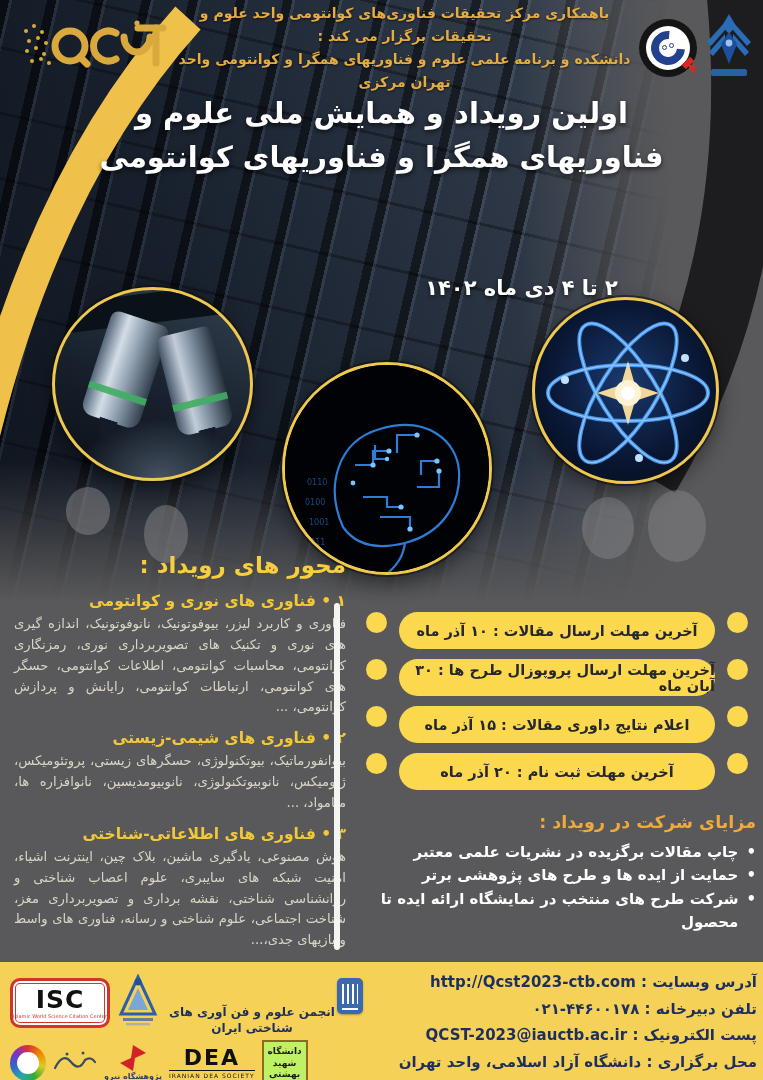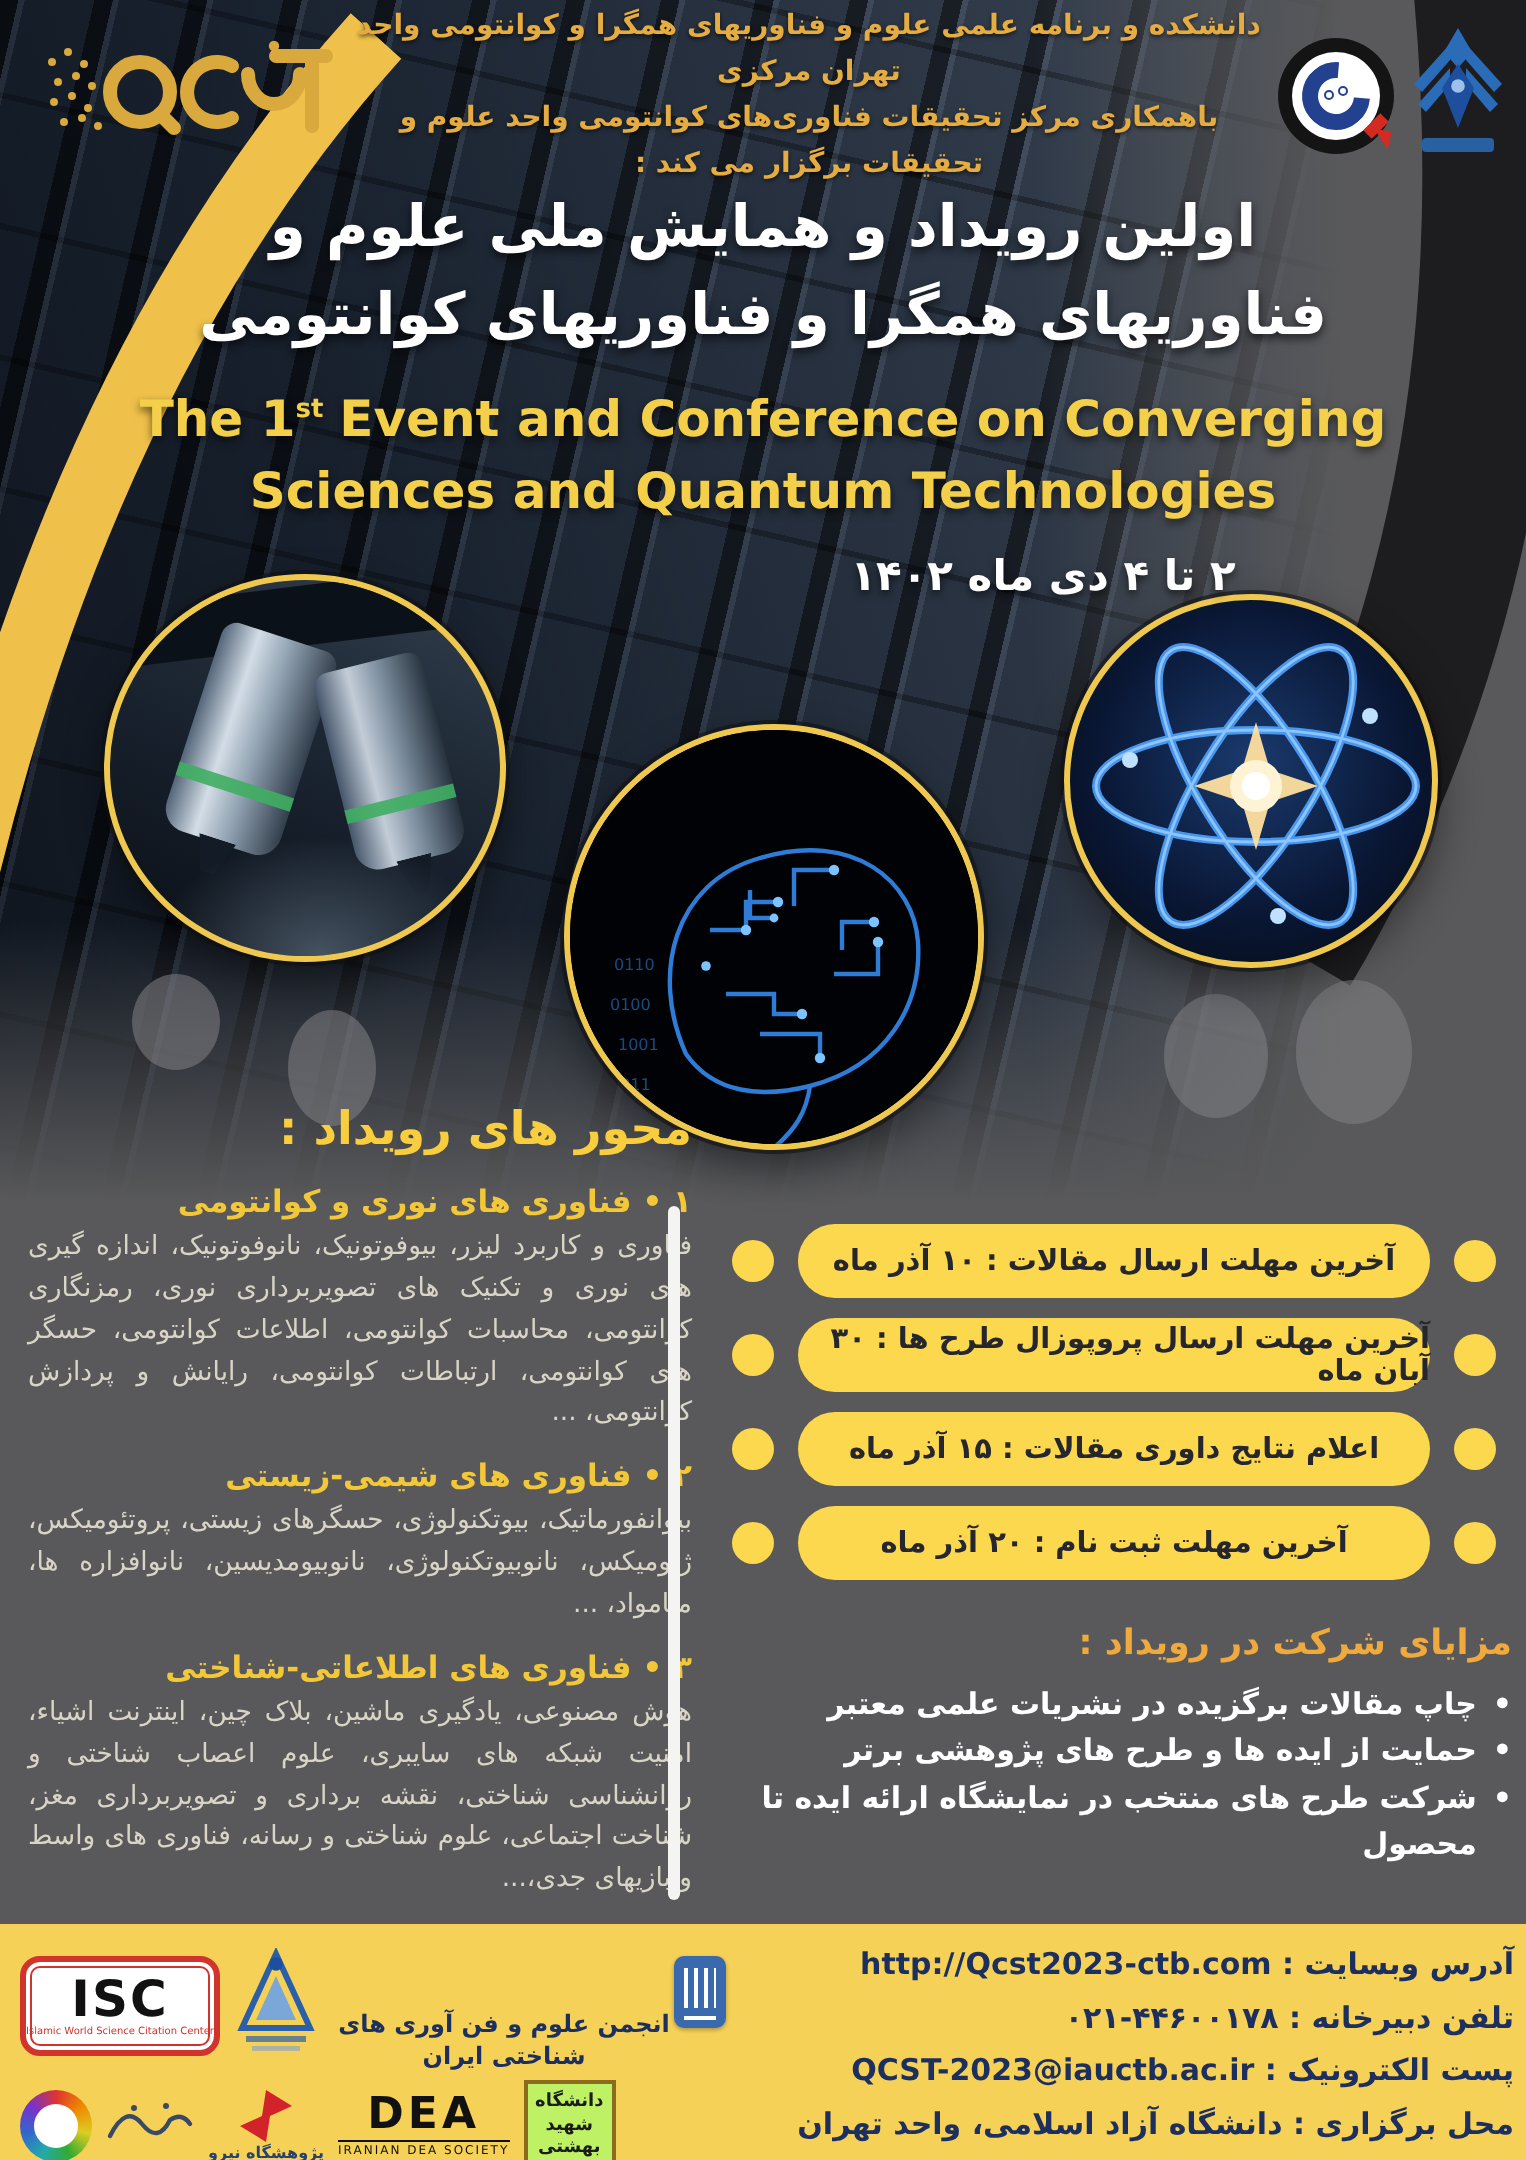--- a/index.html
+++ b/index.html
@@ -61,21 +61,21 @@
   .topics{position:absolute;left:14px;top:552px;width:332px;z-index:6;direction:rtl;text-align:right;}
   .topics-title{color:#f8ce3e;font-size:23px;font-weight:bold;margin-bottom:14px;}
   .sec{margin-bottom:11px;}
   .sec-head{color:#f2c838;font-size:15.5px;font-weight:bold;margin-bottom:4px;}
   .sec-sep::before{content:" \2022  ";}
   .sec-body{color:#d9d5c6;font-size:13.2px;line-height:1.58;text-align:justify;}
   .vbar{position:absolute;left:334px;top:603px;width:6px;height:347px;background:#f4f4f2;border-radius:3px;z-index:6;}
 
   
   .deadlines{position:absolute;left:366px;top:612px;width:382px;z-index:6;}
-  .dl-row{display:flex;align-items:center;gap:12px;margin-bottom:10px;}
+  .dl-row{display:flex;align-items:flex-start;gap:12px;margin-bottom:10px;}
   .dl-dot{width:21px;height:21px;border-radius:50%;background:#fbd84e;flex:0 0 auto;}
   .pill{flex:1;background:#fbd84e;border-radius:19px;height:37px;display:flex;align-items:center;justify-content:center;direction:rtl;color:#26262e;font-weight:bold;font-size:14.5px;}
 
   
   .benefits{position:absolute;left:366px;top:812px;width:390px;z-index:6;direction:rtl;text-align:right;}
   .benefits-title{color:#efa93d;font-size:17.5px;font-weight:bold;margin-bottom:9px;}
   .benefit{color:#fff;font-size:15px;font-weight:bold;line-height:1.55;display:flex;gap:8px;}
   .benefit::before{content:"\2022";color:#fff;}
 
   
@@ -140,22 +140,22 @@
           <line x1="60" y1="38" x2="67" y2="45"></line>
           <path d="M 96 14 A 15 15 0 1 0 96 40"></path>
           <path d="M 104 18 A 13 15 0 1 0 130 18"></path>
           <line x1="118" y1="9" x2="143" y2="9"></line>
           <line x1="136" y1="9" x2="136" y2="44"></line>
         </g>
         <circle cx="117" cy="4" r="2.6" fill="#d9a93e"></circle>
       </svg>
     </div>
     <div class="org-lines">
+      <div>باهمکاری مرکز تحقیقات فناوری‌های کوانتومی واحد علوم و تحقیقات برگزار می کند :</div>
       <div>دانشکده و برنامه علمی علوم و فناوریهای همگرا و کوانتومی واحد تهران مرکزی</div>
-      <div>باهمکاری مرکز تحقیقات فناوری‌های کوانتومی واحد علوم و تحقیقات برگزار می کند :</div>
     </div>
     <div class="hdr-logos">
       <div class="qc-round">
         <div class="w"></div>
           <div class="c"></div>
         <div class="m">
             <i class="i1"></i>
             <i class="i2"></i>
           </div>
         <div class="arrow"></div>
@@ -176,24 +176,20 @@
         </svg>
       </div>
     </div>
   </div>
 
   <div class="fa-title">
     <div>اولین رویداد و همایش ملی علوم و</div>
     <div>فناوریهای همگرا و فناوریهای کوانتومی</div>
   </div>
 
-  <div class="en-title">
-    <div><span>The 1</span><sup>st</sup><span class="en-rest">Event and Conference on Converging</span></div>
-    <div>Sciences and Quantum Technologies</div>
-  </div>
 
   <div class="date-line">۲ تا ۴ دی ماه ۱۴۰۲</div>
 
   <div class="photo ph-micro">
     <div class="arm"></div>
     <div class="obj o1">
         <div class="stripe"></div>
         <div class="tip"></div>
       </div>
     <div class="obj o2">

